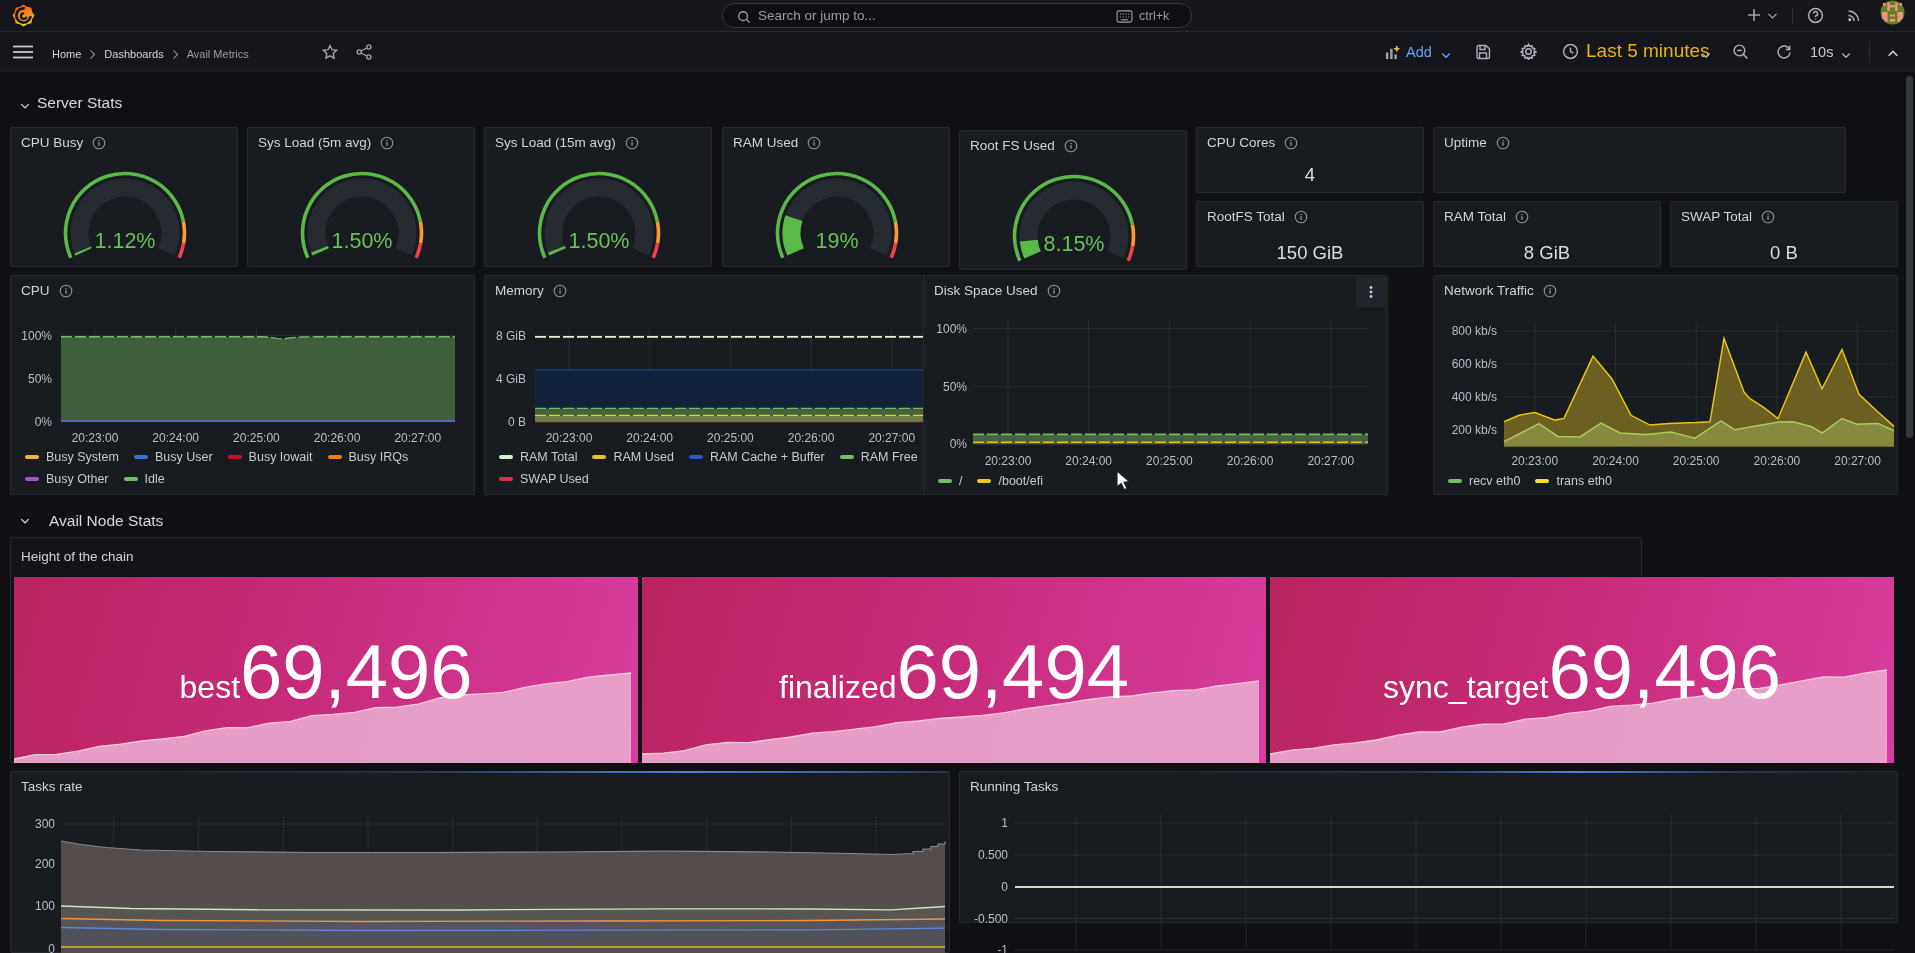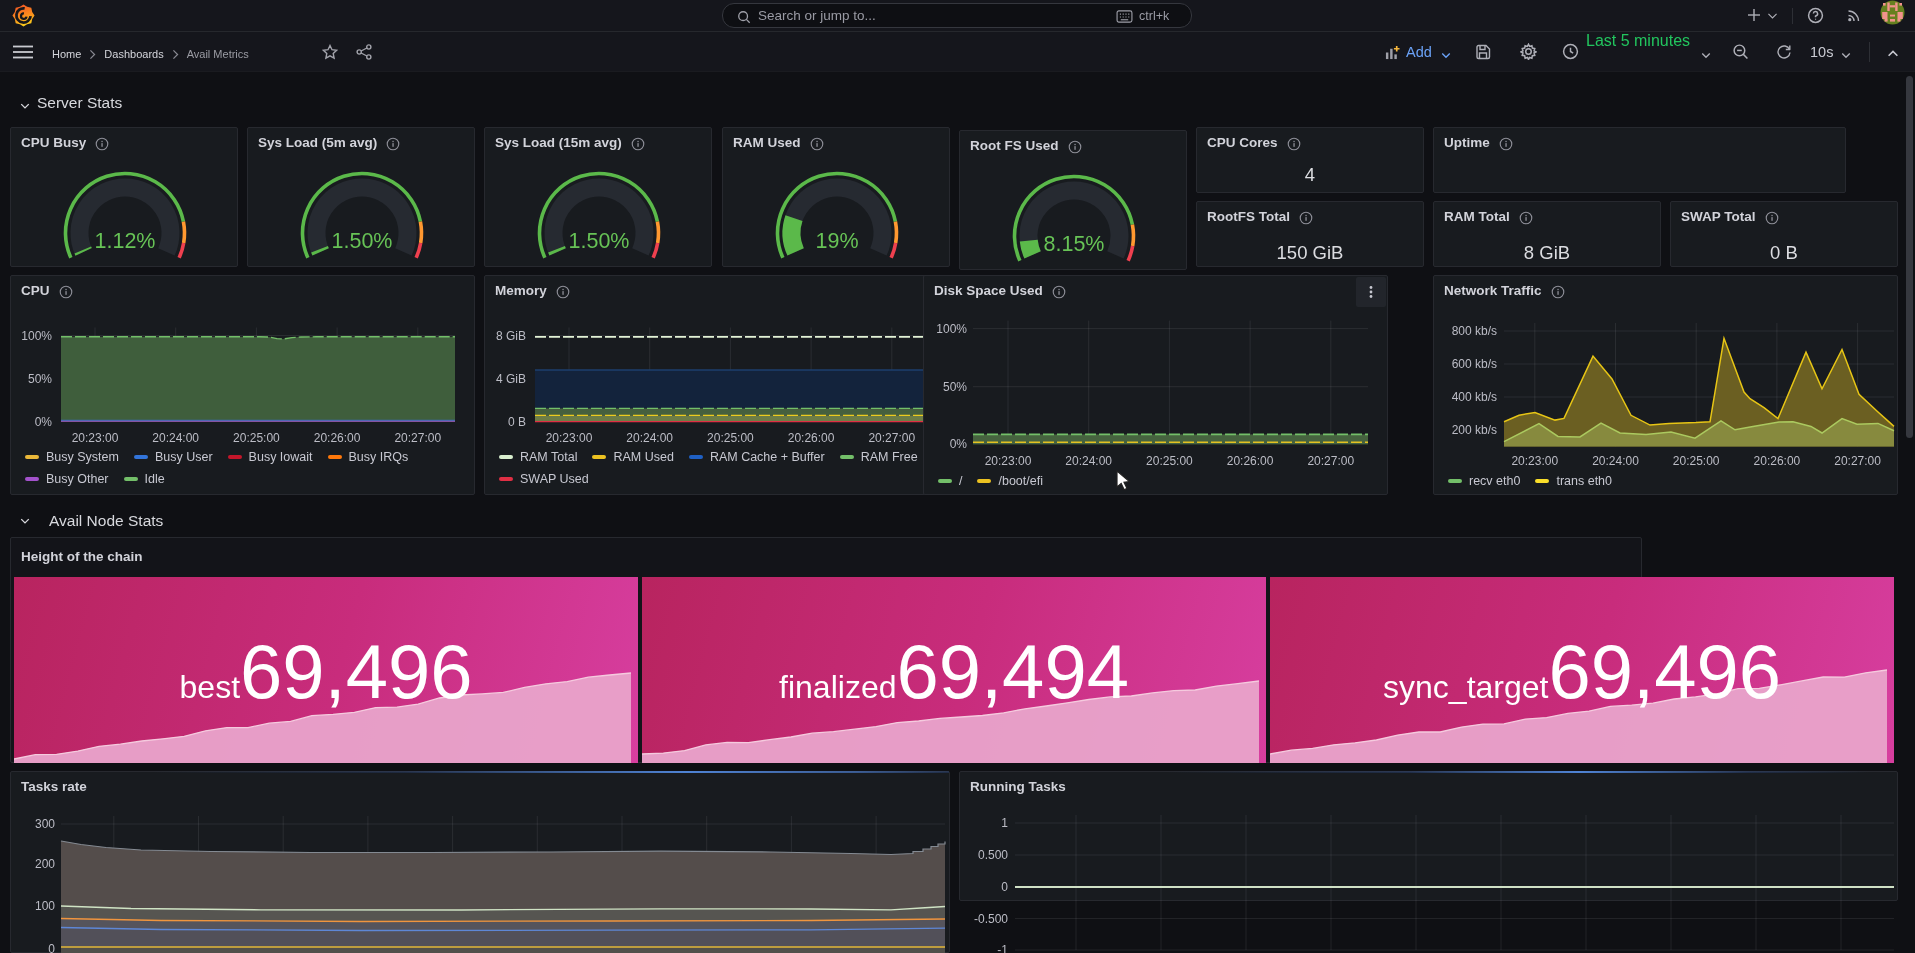--- a/index.html
+++ b/index.html
@@ -1,20 +1,20 @@
 <!DOCTYPE html>
 <html><head><meta charset="utf-8"><style>
 * {margin:0;padding:0;box-sizing:border-box}
 html,body {width:1915px;height:953px;overflow:hidden;background:#0f1014;font-family:"Liberation Sans",sans-serif}
 .abs {position:absolute}
 #topbar {position:absolute;left:0;top:0;width:1915px;height:32px;background:#15161c;border-bottom:1px solid #26282d}
 #searchbox {position:absolute;left:722px;top:3px;width:470px;height:25px;background:#0e0f13;border:1px solid #35373e;border-radius:12px}
 #toolbar {position:absolute;left:0;top:32px;width:1915px;height:40px;background:#15161c;border-bottom:1px solid #1a1b20}
 .panel {position:absolute;background:#181b1f;border:1px solid #27292f;border-radius:2px}
-.ptitle {position:absolute;left:10px;top:7px;font-size:13.5px;font-weight:700;color:#d2d3da;display:flex;align-items:flex-end;gap:9px;white-space:nowrap}
+.ptitle {position:absolute;left:10px;top:7px;font-size:13.5px;font-weight:400;color:#d2d3da;display:flex;align-items:flex-start;gap:9px;white-space:nowrap}
 .ptitle .ii {position:relative;top:1px}
 .statval {position:absolute;left:0;right:0;text-align:center;font-size:18.5px;font-weight:500;color:#dcdde1;line-height:17px}
 .ax {font-size:12px;fill:#bcbdc6;font-family:"Liberation Sans",sans-serif}
 .leg {position:absolute;left:14px;display:flex;gap:15px;font-size:12.5px;color:#c7c8d1;align-items:center;white-space:nowrap}
 .li {display:inline-flex;align-items:center;gap:7px}
 .sw {display:inline-block;width:14px;height:4px;border-radius:2px}
 .pink {position:absolute;top:39px;width:624px;height:186px;background:linear-gradient(105deg,#b8245f 0%,#c82c7c 52%,#d73e9f 100%);overflow:hidden}
 .bigv {position:absolute;left:0;right:0;top:40px;text-align:center;line-height:110px;white-space:nowrap}
 .blbl {font-size:32px;color:#fff}
 .bnum {font-size:76px;color:#fff}
@@ -126,21 +126,21 @@
       <path d="M4.5 14.5 v-5.5 h7 v5.5"></path>
     </svg>
 <svg class="abs" style="left:1520px;top:11px" width="17" height="17" viewBox="0 0 16 16" fill="none" stroke="#aeafb7" stroke-width="1.4">
       <circle cx="8" cy="8" r="2.6"></circle>
       <path d="M8 1.2 l1 2 2.2 -0.7 0.4 2.3 2.3 0.4 -0.7 2.2 2 1 -2 1 0.7 2.2 -2.3 0.4 -0.4 2.3 -2.2 -0.7 -1 2 -1 -2 -2.2 0.7 -0.4 -2.3 -2.3 -0.4 0.7 -2.2 -2 -1 2 -1 -0.7 -2.2 2.3 -0.4 0.4 -2.3 2.2 0.7 Z"></path>
     </svg>
 <svg class="abs" style="left:1562px;top:11px" width="17" height="17" viewBox="0 0 16 16" fill="none" stroke="#aeafb7" stroke-width="1.4">
       <circle cx="8" cy="8" r="6.5"></circle>
       <path d="M8 4.5 v3.5 l2.5 1.5"></path>
     </svg>
-<span class="abs" style="left:1586px;top:0;font-size:16px;color:#22c55e">Last 5 minutes</span>
+<span class="abs" style="left:1586px;top:8px;font-size:19px;color:#eab308">Last 5 minutes</span>
 <svg class="abs" style="left:1700px;top:17px" width="12" height="12" viewBox="0 0 16 16" fill="none" stroke="#aeafb7" stroke-width="1.8">
       <path d="M3 6 l5 5 l5 -5"></path>
     </svg>
 <svg class="abs" style="left:1732px;top:11px" width="17" height="17" viewBox="0 0 16 16" fill="none" stroke="#aeafb7" stroke-width="1.4">
       <circle cx="7" cy="7" r="5"></circle>
       <line x1="10.7" y1="10.7" x2="14.5" y2="14.5"></line>
       <line x1="4.8" y1="7" x2="9.2" y2="7"></line>
     </svg>
 <svg class="abs" style="left:1776px;top:11px" width="16" height="16" viewBox="0 0 16 16" fill="none" stroke="#aeafb7" stroke-width="1.4">
       <path d="M13.5 6.5 a6 6 0 1 0 0.5 3"></path>
@@ -485,21 +485,21 @@
 <polyline points="50.0,146.5 150.0,148.5 350.0,149.5 600.0,149.0 800.0,148.5 934.0,147.0" fill="none" stroke="#f0953e" stroke-width="1.3"></polyline>
 <polyline points="50.0,155.5 150.0,157.5 350.0,158.5 600.0,158.2 800.0,157.8 934.0,156.2" fill="none" stroke="#5e87d6" stroke-width="1.3"></polyline>
 <polyline points="50.0,175.0 934.0,175.0" fill="none" stroke="#e3b739" stroke-width="1.5"></polyline>
 <text x="44" y="56" text-anchor="end" class="ax">300</text>
       <text x="44" y="96" text-anchor="end" class="ax">200</text>
       <text x="44" y="138.3" text-anchor="end" class="ax">100</text>
       <text x="44" y="181" text-anchor="end" class="ax">0</text>
 </svg>
     <div class="loadline" style="background:linear-gradient(90deg,rgba(61,113,217,0) 15%,rgba(61,113,217,0.18) 42%,rgba(87,148,242,0.85) 72%,rgba(82,140,235,0.55) 90%,rgba(61,113,217,0.2) 100%)"></div>
   </div>
-<div class="panel" style="left:959px;top:771px;width:939px;height:130px">
+<div class="panel" style="left:959px;top:771px;width:939px;height:152px">
     <div class="ptitle">Running Tasks </div>
     <svg class="abs" width="939" height="182" viewBox="0 0 939 182">
 <line x1="116" y1="43" x2="116" y2="178" stroke="rgba(204,204,220,0.10)"></line>
       <line x1="201" y1="43" x2="201" y2="178" stroke="rgba(204,204,220,0.10)"></line>
       <line x1="286" y1="43" x2="286" y2="178" stroke="rgba(204,204,220,0.10)"></line>
       <line x1="371" y1="43" x2="371" y2="178" stroke="rgba(204,204,220,0.10)"></line>
       <line x1="456" y1="43" x2="456" y2="178" stroke="rgba(204,204,220,0.10)"></line>
       <line x1="541" y1="43" x2="541" y2="178" stroke="rgba(204,204,220,0.10)"></line>
       <line x1="626" y1="43" x2="626" y2="178" stroke="rgba(204,204,220,0.10)"></line>
       <line x1="711" y1="43" x2="711" y2="178" stroke="rgba(204,204,220,0.10)"></line>

